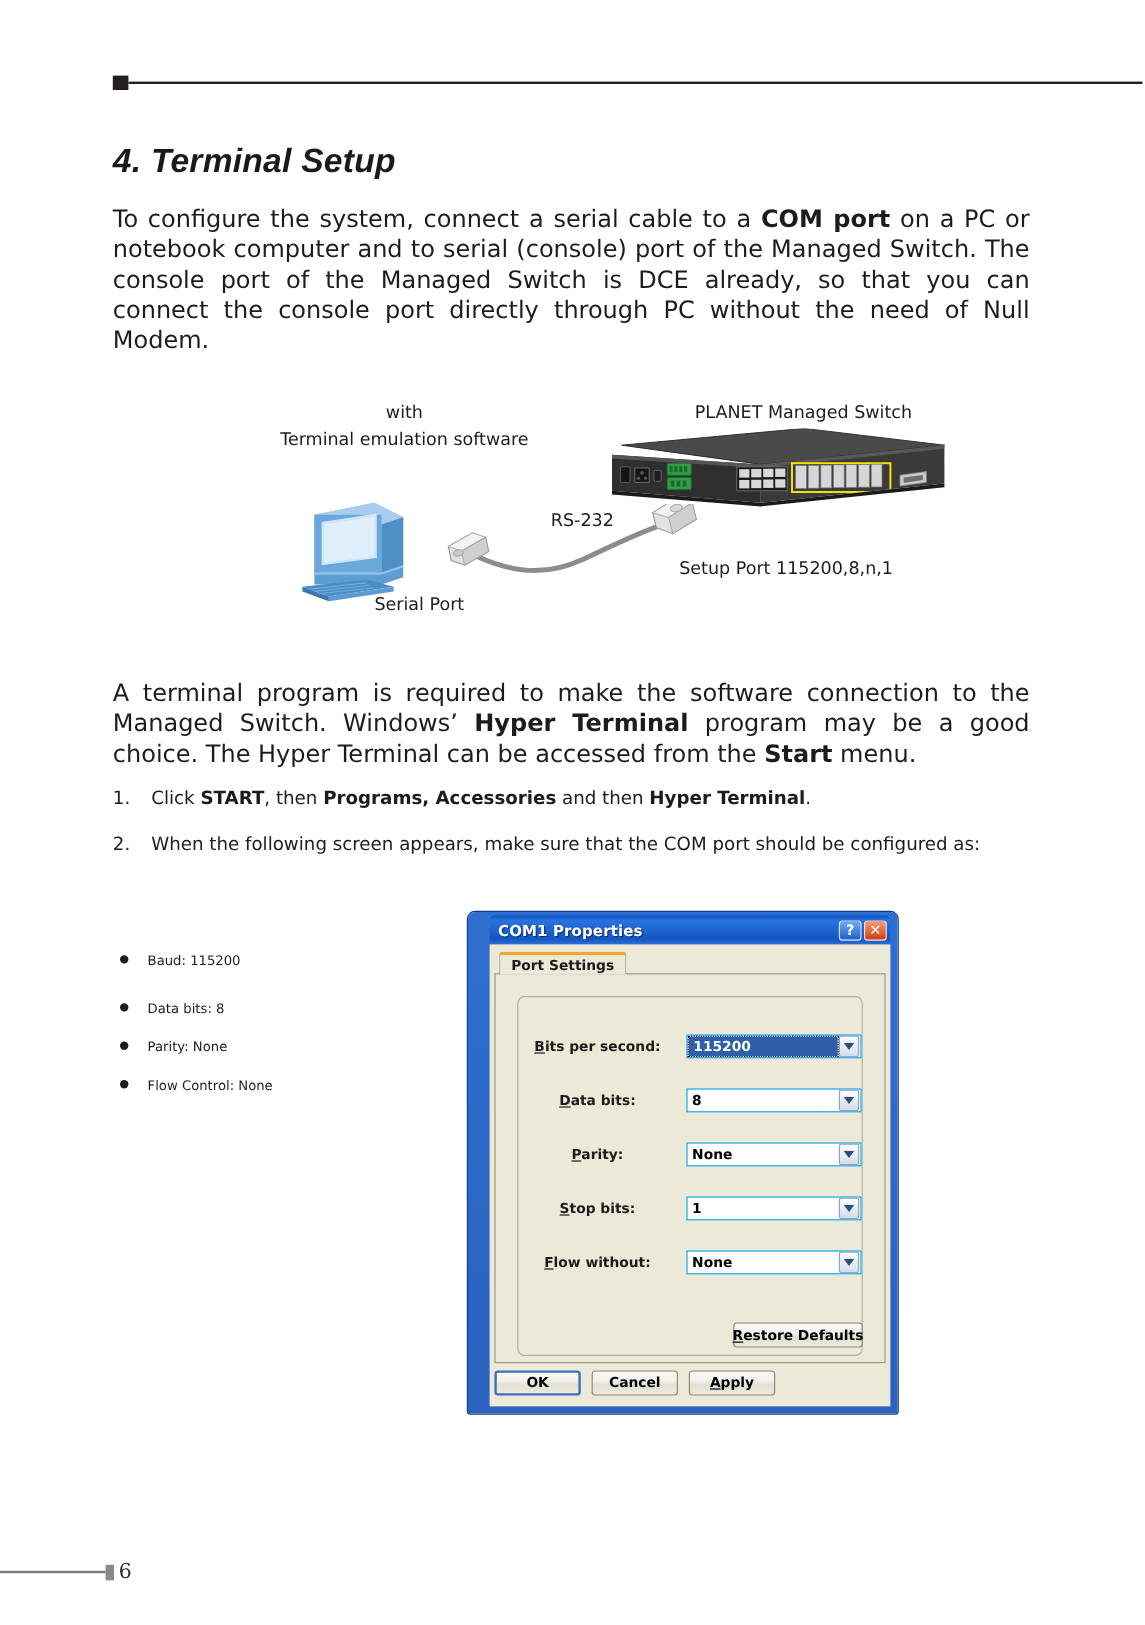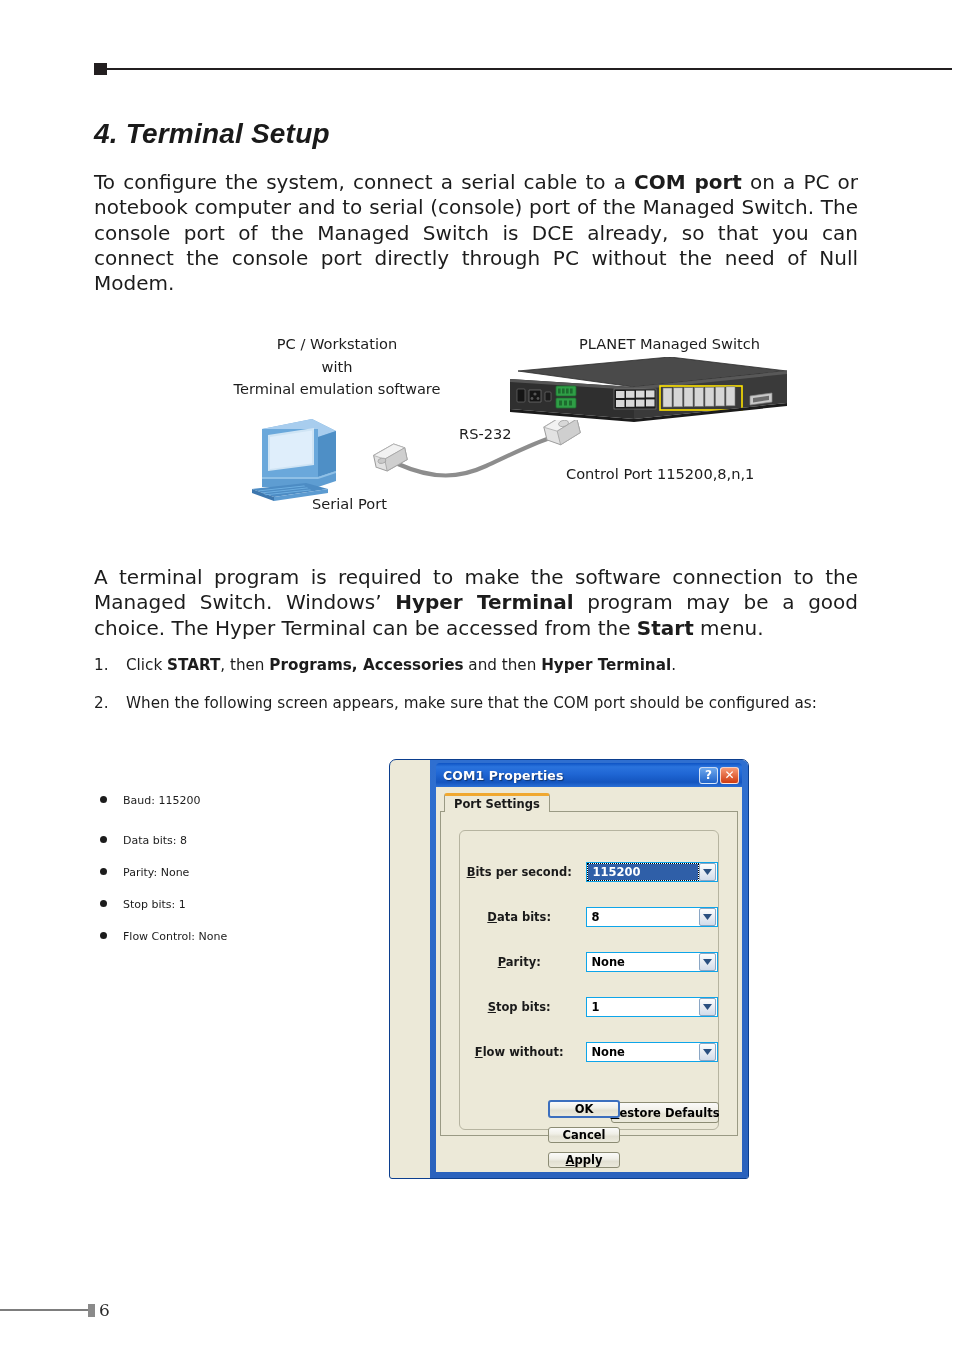--- a/index.html
+++ b/index.html
@@ -83,22 +83,21 @@
     font-family:"DejaVu Sans", sans-serif;
     overflow:hidden;
   }
   .dlg-frame{
     position:absolute;left:0;top:0;right:0;bottom:0;
     border:3px solid;
     border-image: linear-gradient(#2f6fd0,#2a62bd) 1;
     background:linear-gradient(#2f6fd0,#2a62bd);
     border-radius:7px 7px 3px 3px;
     box-sizing:border-box;
-    padding:0 3px 3px 3px;
-    margin-left:40px;
+    padding:0 3px 3px 15px;
   }
   .titlebar{
     position:relative;height:24px;
     background:linear-gradient(180deg,#0d53c4 0%,#2a73dd 16%,#1f66d4 46%,#1455bf 80%,#2a6fd6 100%);
     border-radius:4px 4px 0 0;
     display:flex;align-items:center;
     padding:0 3px 0 7px;
     box-sizing:border-box;
   }
   .titlebar .title-text{
@@ -181,22 +180,22 @@
     background:linear-gradient(180deg,#fbfbfa 0%,#f0efe7 42%,#e2e0d2 60%,#eceadc 100%);
     border:1px solid #8c8c74;border-radius:3px;box-sizing:border-box;
     white-space:nowrap;
   }
   .btn u{text-decoration:underline;}
   .btn-restore{position:absolute;right:18px;bottom:12px;width:108px;}
   .btn.default-btn{border:2px solid #3c6fbe;}
 
   .dlg-footer{
     position:absolute;left:4px;right:4px;bottom:4px;height:32px;
-    display:flex;align-items:center;justify-content:flex-end;gap:9px;
-    padding-right:10px;box-sizing:border-box;flex-direction:column;
+    display:flex;align-items:center;gap:9px;
+    padding-right:10px;box-sizing:border-box;
   }
   .dlg-footer .btn{width:72px;}
 
   
   .page-footer{position:absolute;left:0;top:1300px;width:954px;height:20px;}
   .page-footer .ftr-rule{position:absolute;left:0;top:9px;width:88px;height:1.6px;background:#7d7d7d;}
   .page-footer .ftr-square{position:absolute;left:88px;top:4px;width:7px;height:13px;background:#8a8a8a;}
   .page-footer .ftr-num{
     position:absolute;left:99px;top:0px;
     font-family:"DejaVu Serif", serif;font-size:17px;color:#2a2a2a;
@@ -210,29 +209,28 @@
   <div class="hdr-rule"></div>
 </div>
 
 <div class="chapter-title">4. Terminal Setup</div>
 
 <div class="para intro-para"><span>To configure the system, connect a serial cable to a </span><b>COM port</b><span> on a PC or notebook computer and to serial (console) port of the Managed Switch. The console port of the Managed Switch is DCE already, so that you can connect the console port directly through PC without the need of Null Modem.</span></div>
 
 <div class="diagram">
 
   <div class="dg-label" id="lbl-pc">
-    <div>PC / Workstation</div>
     <div>with</div>
     <div>Terminal emulation software</div>
   </div>
 
   <div class="dg-label" id="lbl-switch">PLANET Managed Switch</div>
   <div class="dg-label" id="lbl-rs232">RS-232</div>
   <div class="dg-label" id="lbl-serialport-pc">Serial Port</div>
-  <div class="dg-label" id="lbl-serialport-sw">Control Port 115200,8,n,1</div>
+  <div class="dg-label" id="lbl-serialport-sw">Setup Port 115200,8,n,1</div>
 
   <div class="pc-wrap">
     <svg width="100" height="90" viewBox="0 0 100 90">
 
       <polygon points="18,14 68,4 92,16 92,56 74,62 18,62" fill="#7fb4e0"></polygon>
       <polygon points="18,14 68,4 92,16 74,22 18,22" fill="#a8cdee"></polygon>
       <polygon points="92,16 92,56 74,62 74,22" fill="#4e8fc6"></polygon>
       <rect x="18" y="14" width="56" height="48" fill="#6aa8db"></rect>
 
       <polygon points="24,20 70,13 70,50 24,56" fill="#cfe4f4"></polygon>
@@ -364,24 +362,20 @@
     <span>Baud: 115200</span>
   </div>
   <div class="bullet" id="bullet-1">
     <span class="dot"></span>
     <span>Data bits: 8</span>
   </div>
   <div class="bullet" id="bullet-2">
     <span class="dot"></span>
     <span>Parity: None</span>
   </div>
-  <div class="bullet" id="bullet-3">
-    <span class="dot"></span>
-    <span>Stop bits: 1</span>
-  </div>
   <div class="bullet" id="bullet-4">
     <span class="dot"></span>
     <span>Flow Control: None</span>
   </div>
 </div>
 
 <div class="dialog">
   <div class="dlg-frame">
 
     <div class="titlebar">

